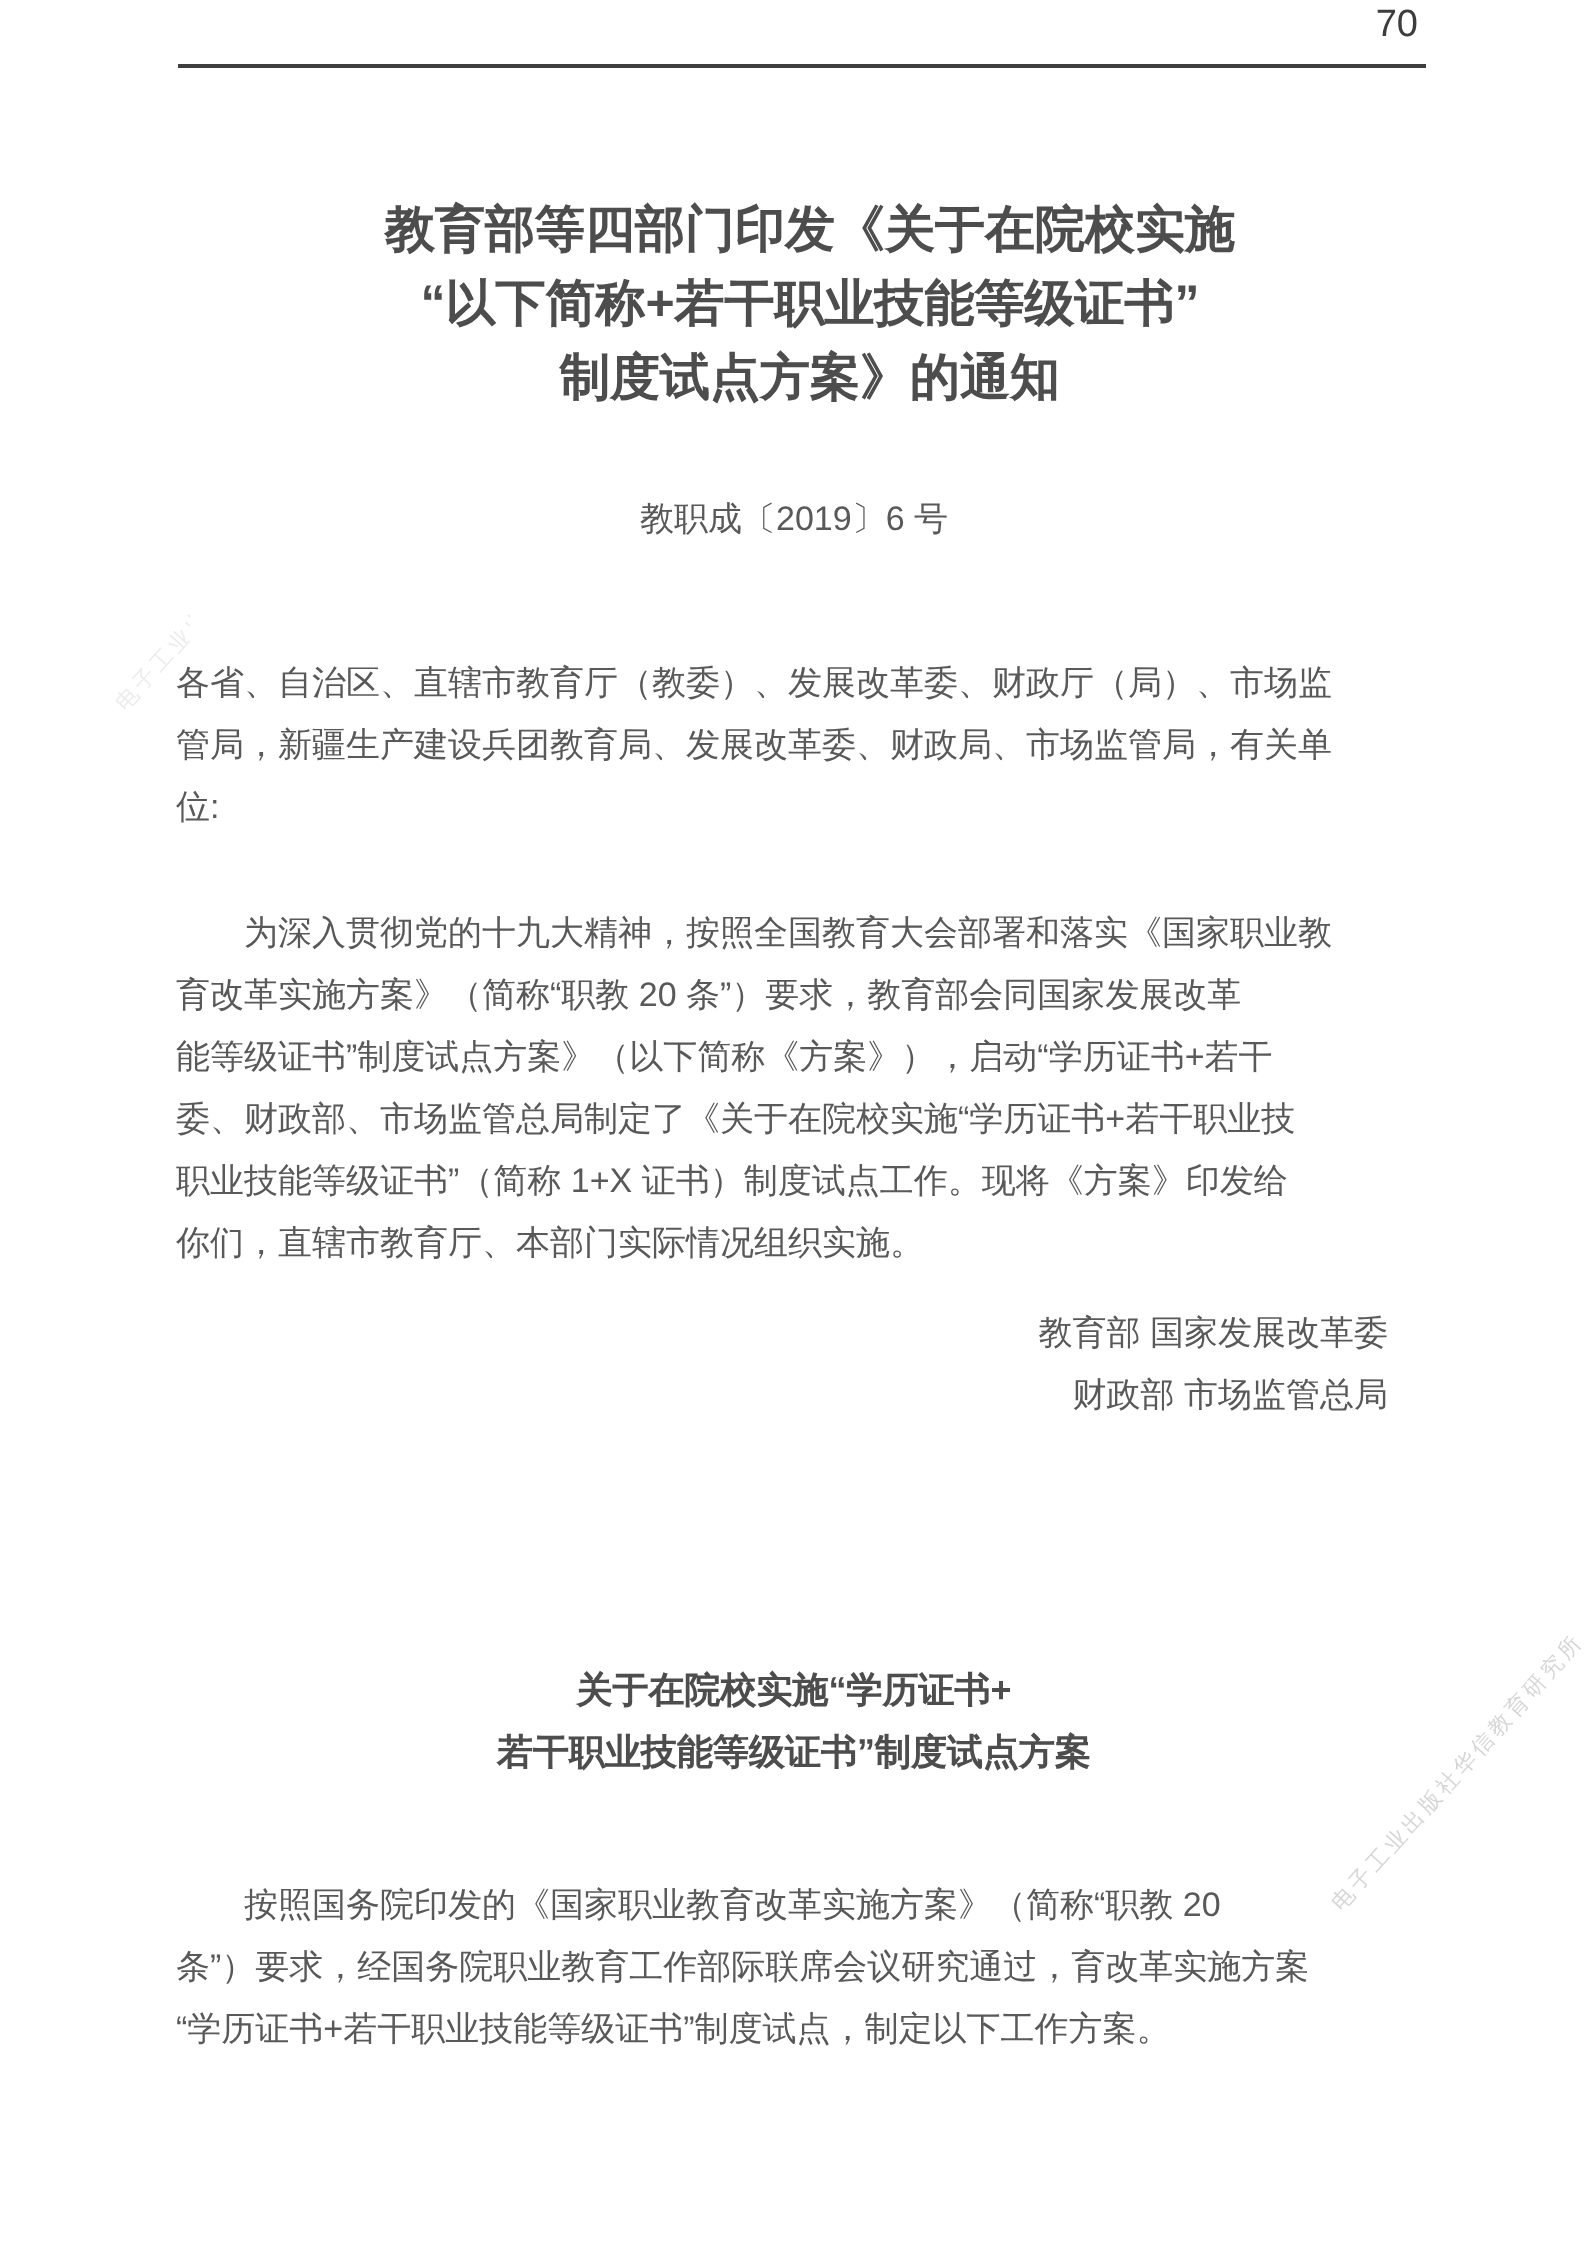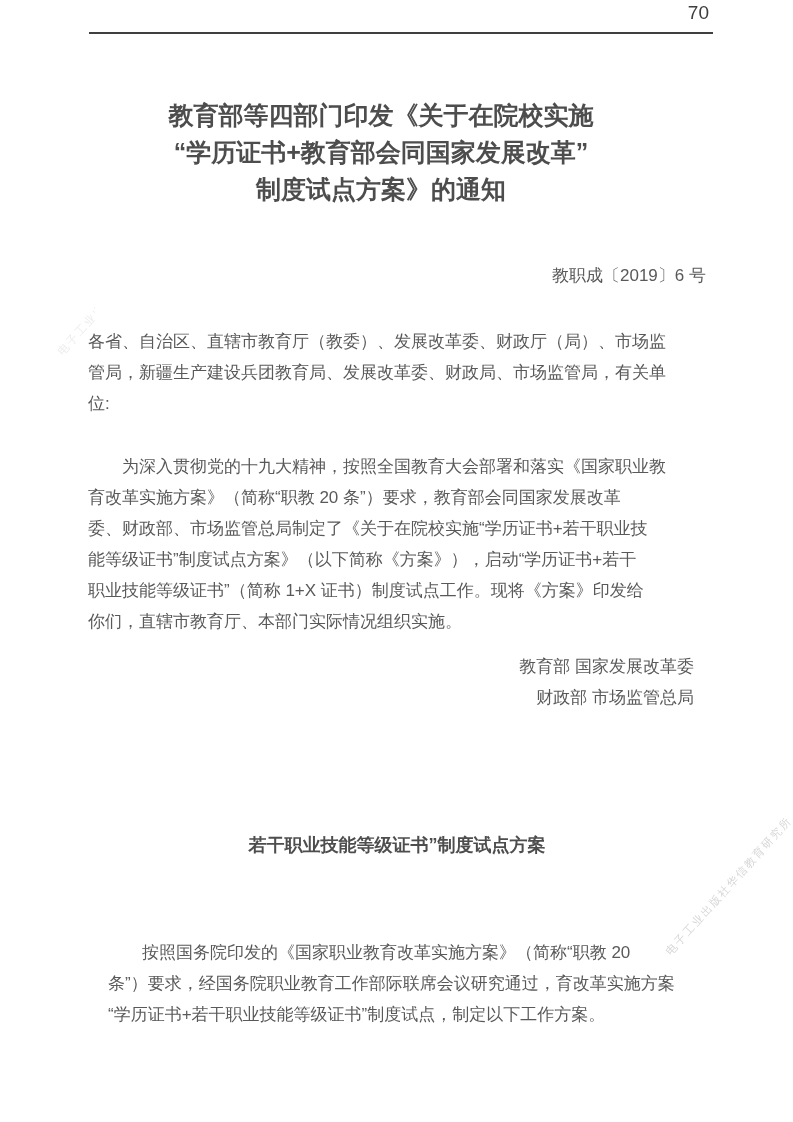--- a/index.html
+++ b/index.html
@@ -17,29 +17,29 @@
     top: 2px; right: 84px;
     font-size: 19px; color: #3d3d3d;
   }
   .header-rule {
     top: 32px; left: 89px;
     width: 624px; height: 2px;
     background: #3f3f3f;
   }
 
   .doc-title {
-    top: 97px; left: 72px; width: 618px;
+    top: 97px; left: 96px; width: 618px;
     text-align: center;
     font-size: 25px; font-weight: bold;
     line-height: 37px; color: #4d4d4d;
   }
 
   .doc-number {
-    top: 260px; left: 88px; width: 618px;
-    text-align: right;
+    top: 244px; left: 88px; width: 618px;
+    text-align: center;
     font-size: 17px; line-height: 31px;
   }
 
   .para {
     left: 88px; width: 620px;
     font-size: 17px; line-height: 31px;
     text-align: left;
   }
   .para .indent { padding-left: 34px; }
 
@@ -53,21 +53,21 @@
   }
 
   .plan-heading {
     top: 830px; left: 88px; width: 618px;
     text-align: center;
     font-size: 18px; font-weight: bold;
     line-height: 31px; color: #4d4d4d;
   }
   .plan-heading .line2 { }
 
-  .plan-body { top: 937px; margin-left: 20px; }
+  .plan-body { top: 937px; }
 
   .wm-clip { overflow: hidden; pointer-events: none; }
   .wm-right-clip { left: 660px; top: 818px; width: 133px; height: 185px; }
   .wm-left-clip  { left: 0px;   top: 300px; width: 95px;  height: 80px; }
   .wm-text {
     position: absolute;
     white-space: nowrap;
     font-size: 11px; letter-spacing: 2px;
     transform-origin: 0 50%;
     transform: rotate(-48deg);
@@ -84,47 +84,48 @@
 
 <div class="abs wm-clip wm-right-clip">
   <span class="wm-text">电子工业出版社华信教育研究所</span>
 </div>
 
 <div class="abs page-number">70</div>
 <div class="abs header-rule"></div>
 
 <div class="abs doc-title">
   <div>教育部等四部门印发《关于在院校实施</div>
-  <div>“学历证书+教育部会同国家发展改革”</div>
+  <div>“以下简称+若干职业技能等级证书”</div>
   <div>制度试点方案》的通知</div>
 </div>
 
 <div class="abs doc-number">教职成〔2019〕6 号</div>
 
 <div class="abs para addressee">
   <div>各省、自治区、直辖市教育厅（教委）、发展改革委、财政厅（局）、市场监</div>
   <div>管局，新疆生产建设兵团教育局、发展改革委、财政局、市场监管局，有关单</div>
   <div>位:</div>
 </div>
 
 <div class="abs para notice-body">
   <div class="indent">为深入贯彻党的十九大精神，按照全国教育大会部署和落实《国家职业教</div>
   <div>育改革实施方案》（简称“职教 20 条”）要求，教育部会同国家发展改革</div>
+  <div>能等级证书”制度试点方案》（以下简称《方案》），启动“学历证书+若干</div>
   <div>委、财政部、市场监管总局制定了《关于在院校实施“学历证书+若干职业技</div>
-  <div>能等级证书”制度试点方案》（以下简称《方案》），启动“学历证书+若干</div>
   <div>职业技能等级证书”（简称 1+X 证书）制度试点工作。现将《方案》印发给</div>
   <div>你们，直辖市教育厅、本部门实际情况组织实施。</div>
 </div>
 
 <div class="abs signature">
   <div>教育部 国家发展改革委</div>
   <div>财政部 市场监管总局</div>
 </div>
 
 <div class="abs plan-heading">
+  <div>关于在院校实施“学历证书+</div>
   <div class="line2">若干职业技能等级证书”制度试点方案</div>
 </div>
 
 <div class="abs para plan-body">
   <div class="indent">按照国务院印发的《国家职业教育改革实施方案》（简称“职教 20</div>
   <div>条”）要求，经国务院职业教育工作部际联席会议研究通过，育改革实施方案</div>
   <div>“学历证书+若干职业技能等级证书”制度试点，制定以下工作方案。</div>
 </div>
 
 </body></html>

